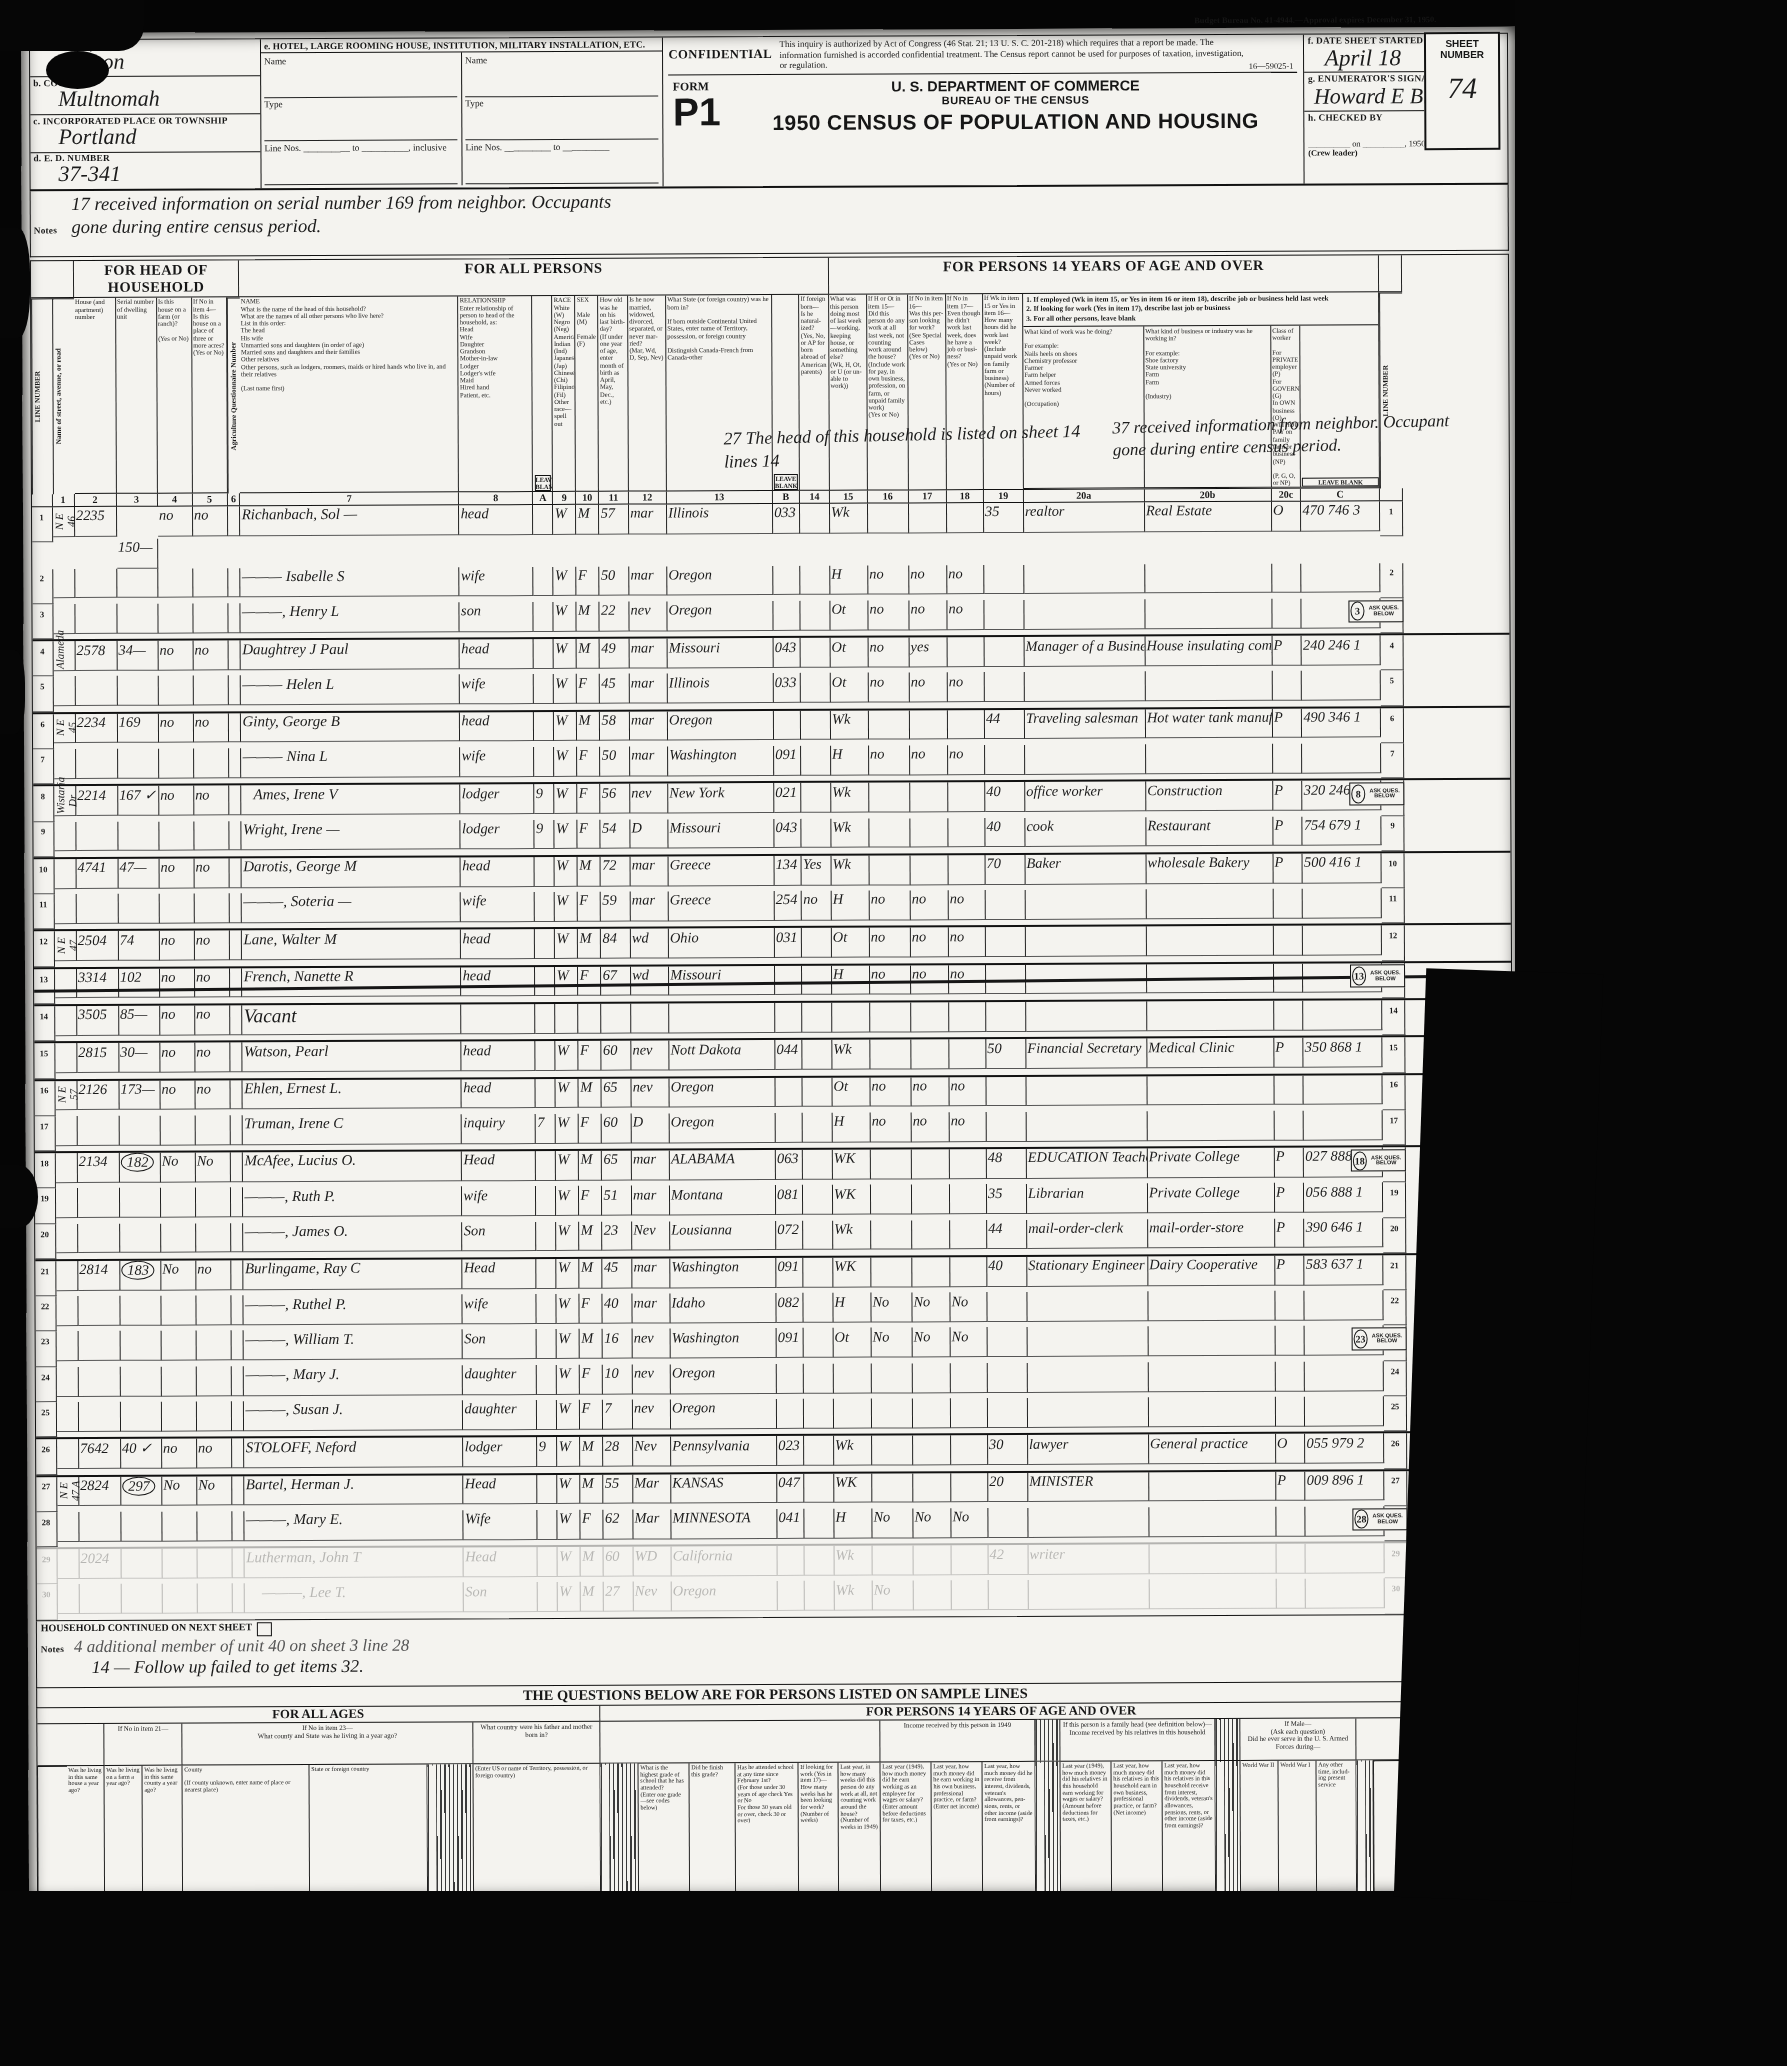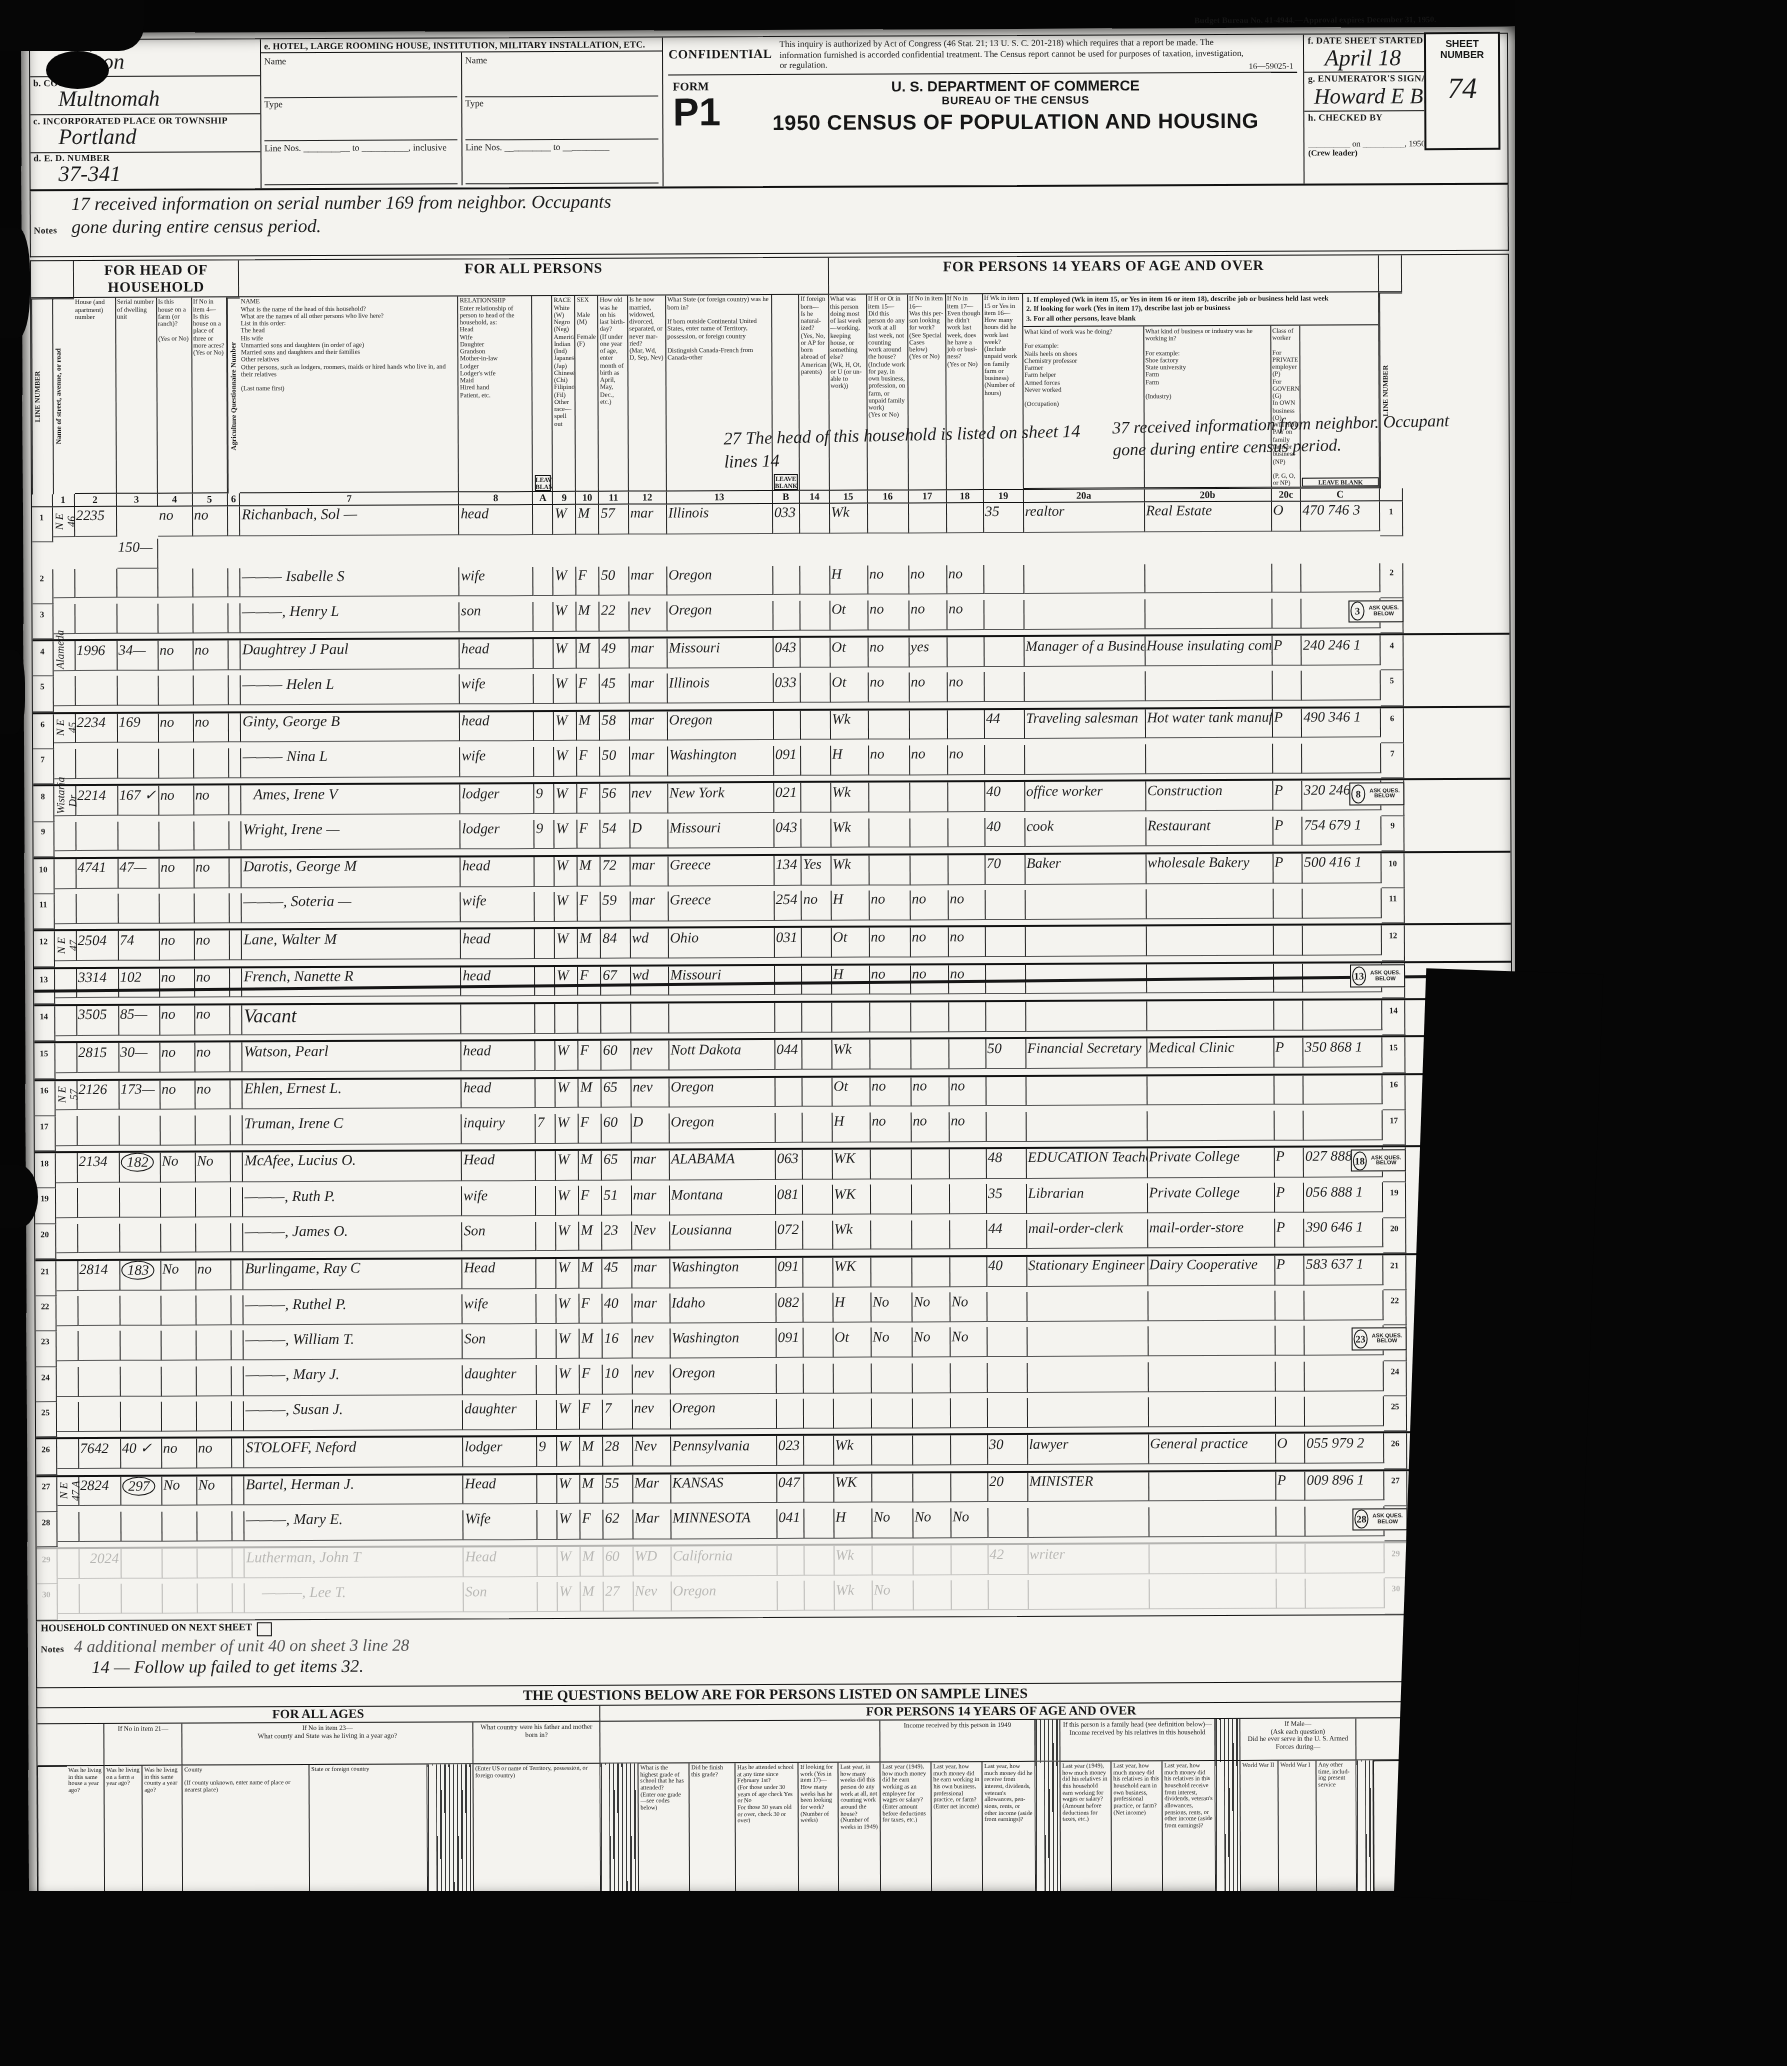--- a/index.html
+++ b/index.html
@@ -427,21 +427,21 @@
           <div class="mc num-c" style="grid-column: 27 / span 1; overflow: visible;">3<div class="badge">
               <span class="circnum">3</span>
               <span class="btxt">ASK QUES. BELOW</span>
             </div></div>
         </div>
         <div class="mrow datarow sep" style="grid-template-columns: 21px 22px 42px 41px 35px 35px 12.7px 219px 74px 20px 23px 23px 29.5px 38px 106px 27.4px 29.5px 38px 41px 38px 37px 40px 121px 127px 29.5px 79px 23px;">
           <div class="mc num-c" style="grid-column: 1 / span 1;">4</div>
           <div class="mc " style="grid-column: 2 / span 1; overflow: visible;">
             <div class="hw streetv vert">Alameda</div>
           </div>
-          <div class="mc " style="grid-column: 3 / span 1;"><span class="hw hwv">1996</span></div>
+          <div class="mc " style="grid-column: 3 / span 1;"><span class="hw hwv">2578</span></div>
           <div class="mc " style="grid-column: 4 / span 1;"><span class="hw hwv">34—</span></div>
           <div class="mc " style="grid-column: 5 / span 1;"><span class="hw hwv">no</span></div>
           <div class="mc " style="grid-column: 6 / span 1;"><span class="hw hwv">no</span></div>
           <div class="mc " style="grid-column: 7 / span 1;"></div>
           <div class="mc " style="grid-column: 8 / span 1;"><span class="hw hwv name-c">Daughtrey J Paul</span></div>
           <div class="mc " style="grid-column: 9 / span 1;"><span class="hw hwv">head</span></div>
           <div class="mc " style="grid-column: 10 / span 1;"></div>
           <div class="mc " style="grid-column: 11 / span 1;"><span class="hw hwv">W</span></div>
           <div class="mc " style="grid-column: 12 / span 1;"><span class="hw hwv">M</span></div>
           <div class="mc " style="grid-column: 13 / span 1;"><span class="hw hwv">49</span></div>
@@ -1177,21 +1177,21 @@
           <div class="mc " style="grid-column: 25 / span 1;"></div>
           <div class="mc " style="grid-column: 26 / span 1;"></div>
           <div class="mc num-c" style="grid-column: 27 / span 1; overflow: visible;">28<div class="badge">
               <span class="circnum">28</span>
               <span class="btxt">ASK QUES. BELOW</span>
             </div></div>
         </div>
         <div class="mrow datarow sep faint" style="grid-template-columns: 21px 22px 42px 41px 35px 35px 12.7px 219px 74px 20px 23px 23px 29.5px 38px 106px 27.4px 29.5px 38px 41px 38px 37px 40px 121px 127px 29.5px 79px 23px;">
           <div class="mc num-c" style="grid-column: 1 / span 1;">29</div>
           <div class="mc " style="grid-column: 2 / span 1;"></div>
-          <div class="mc " style="grid-column: 3 / span 1; text-align: right;"><span class="hw hwv">2024</span></div>
+          <div class="mc " style="grid-column: 3 / span 1;"><span class="hw hwv">2024</span></div>
           <div class="mc " style="grid-column: 4 / span 1;"></div>
           <div class="mc " style="grid-column: 5 / span 1;"></div>
           <div class="mc " style="grid-column: 6 / span 1;"></div>
           <div class="mc " style="grid-column: 7 / span 1;"></div>
           <div class="mc " style="grid-column: 8 / span 1;"><span class="hw hwv name-c">Lutherman, John T</span></div>
           <div class="mc " style="grid-column: 9 / span 1;"><span class="hw hwv">Head</span></div>
           <div class="mc " style="grid-column: 10 / span 1;"></div>
           <div class="mc " style="grid-column: 11 / span 1;"><span class="hw hwv">W</span></div>
           <div class="mc " style="grid-column: 12 / span 1;"><span class="hw hwv">M</span></div>
           <div class="mc " style="grid-column: 13 / span 1;"><span class="hw hwv">60</span></div>

